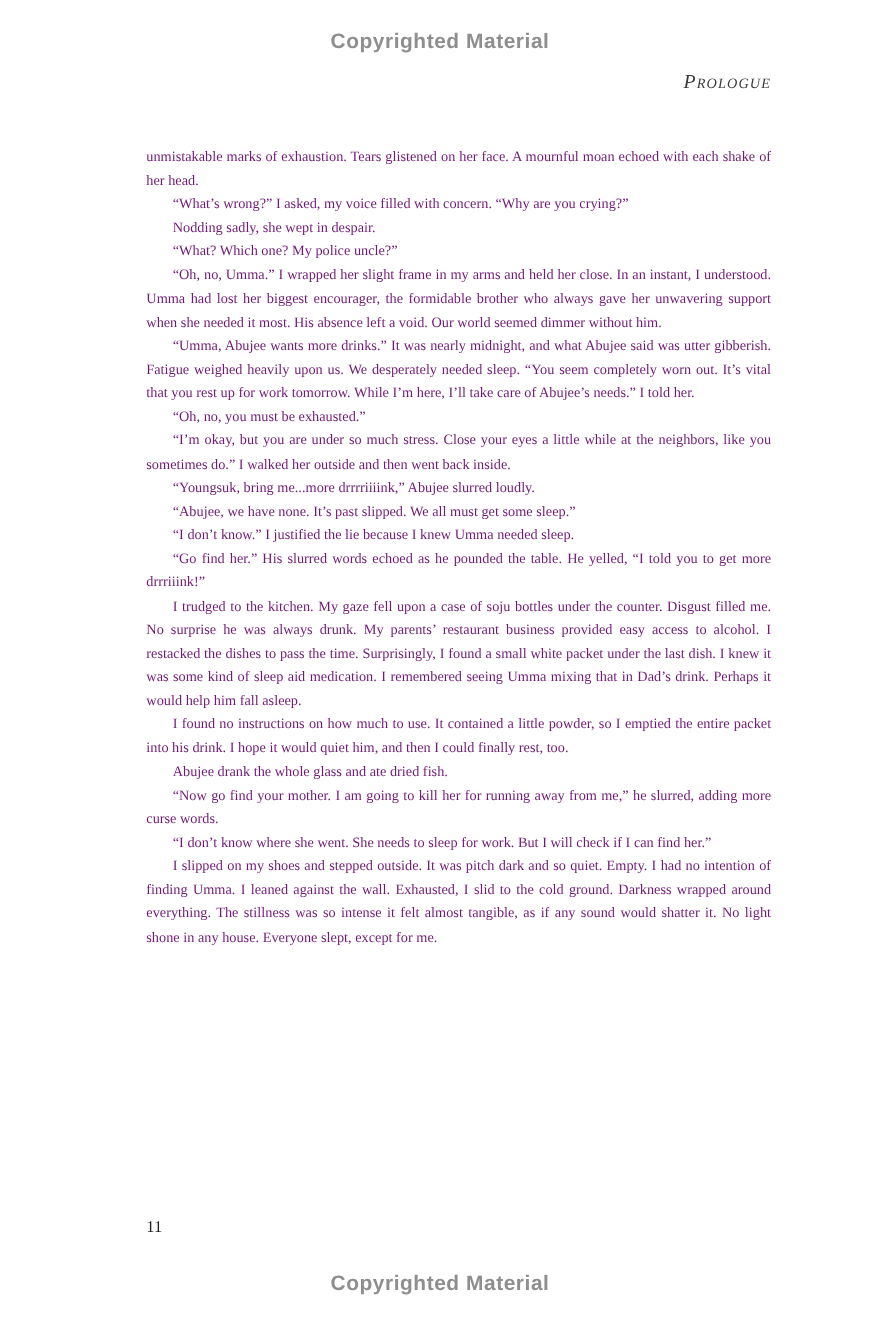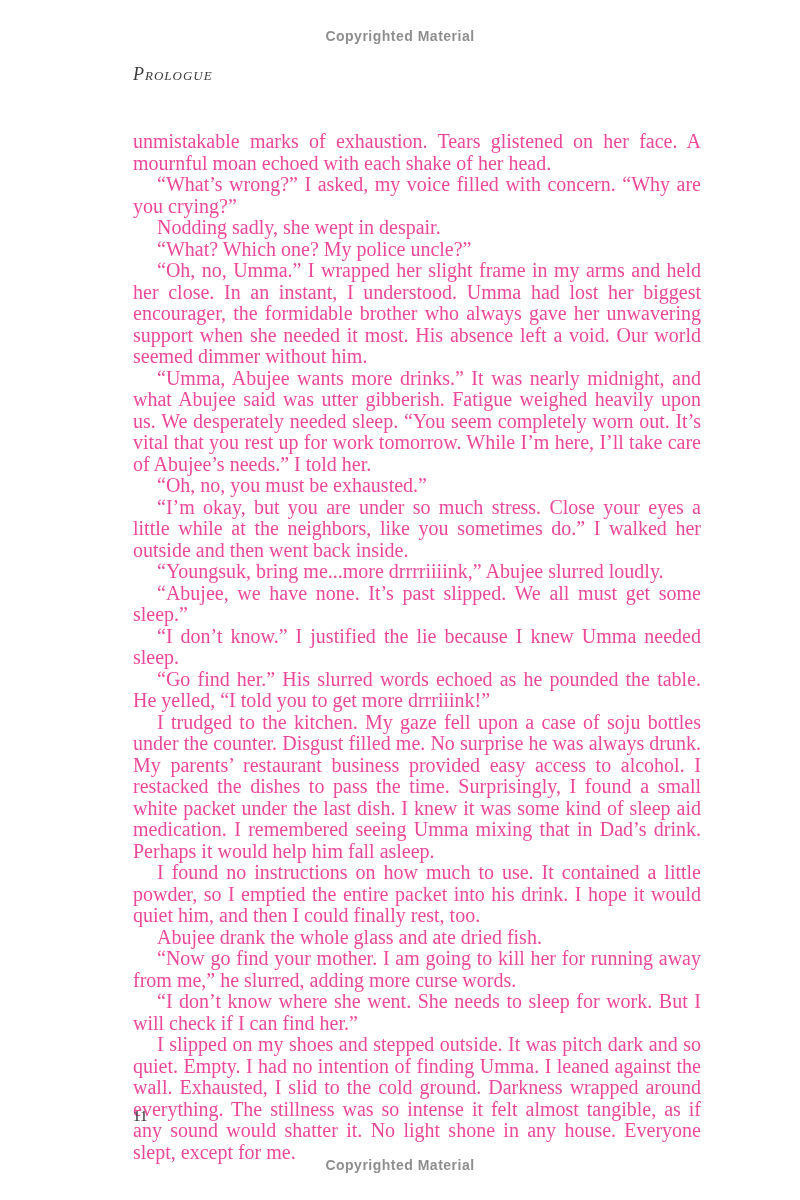--- a/index.html
+++ b/index.html
@@ -13,47 +13,47 @@
     font-family: "Liberation Serif", serif;
     overflow: hidden;
   }
   .notice {
     position: absolute;
     left: 0;
     right: 0;
     text-align: center;
     font-family: "Liberation Sans", sans-serif;
     font-weight: bold;
-    font-size: 14px;
+    font-size: 19px;
     letter-spacing: 0.5px;
     color: #8e8e8e;
   }
   .notice-top { top: 28px; }
   .notice-bottom { top: 1157px; }
   .chapter-title {
     position: absolute;
     top: 64px;
     left: 133px;
     width: 568px;
-    text-align: left;
+    text-align: right;
     font-family: "Liberation Serif", serif;
     font-style: italic;
     font-variant: small-caps;
     font-size: 18px;
     letter-spacing: 1px;
     color: #3a3a3a;
   }
   .body-text {
     position: absolute;
     top: 131px;
     left: 133px;
     width: 568px;
-    font-size: 20px;
+    font-size: 13px;
     line-height: 21.5px;
-    color: #ec4899;
+    color: #701a75;
     text-align: justify;
   }
   .body-text p {
     text-indent: 24px;
     margin: 0;
   }
   .body-text p.noindent { text-indent: 0; }
   .page-number {
     position: absolute;
     top: 1108px;

